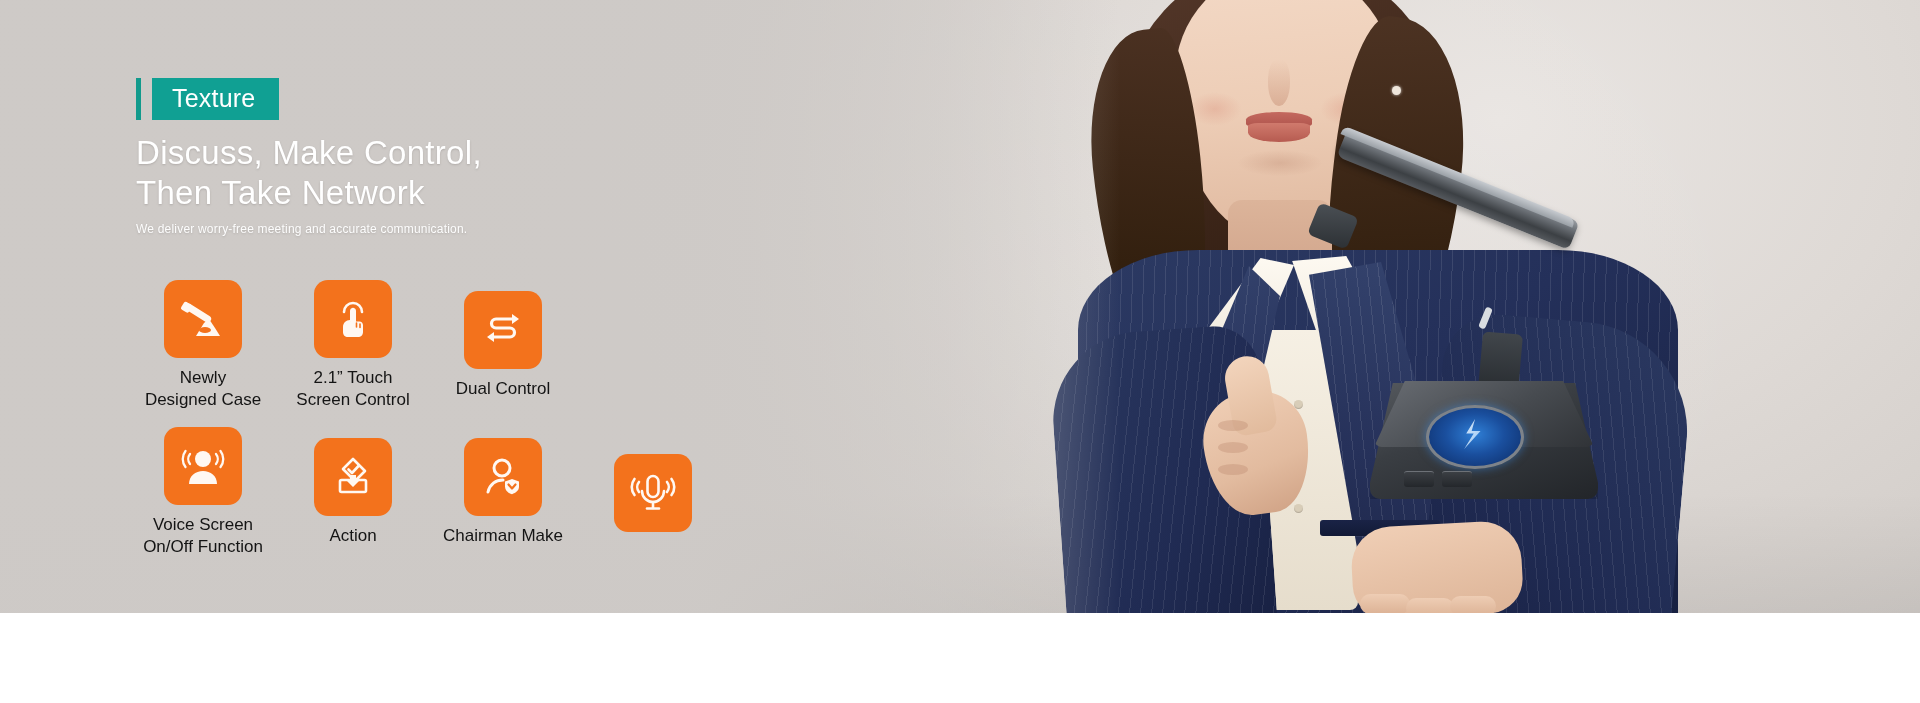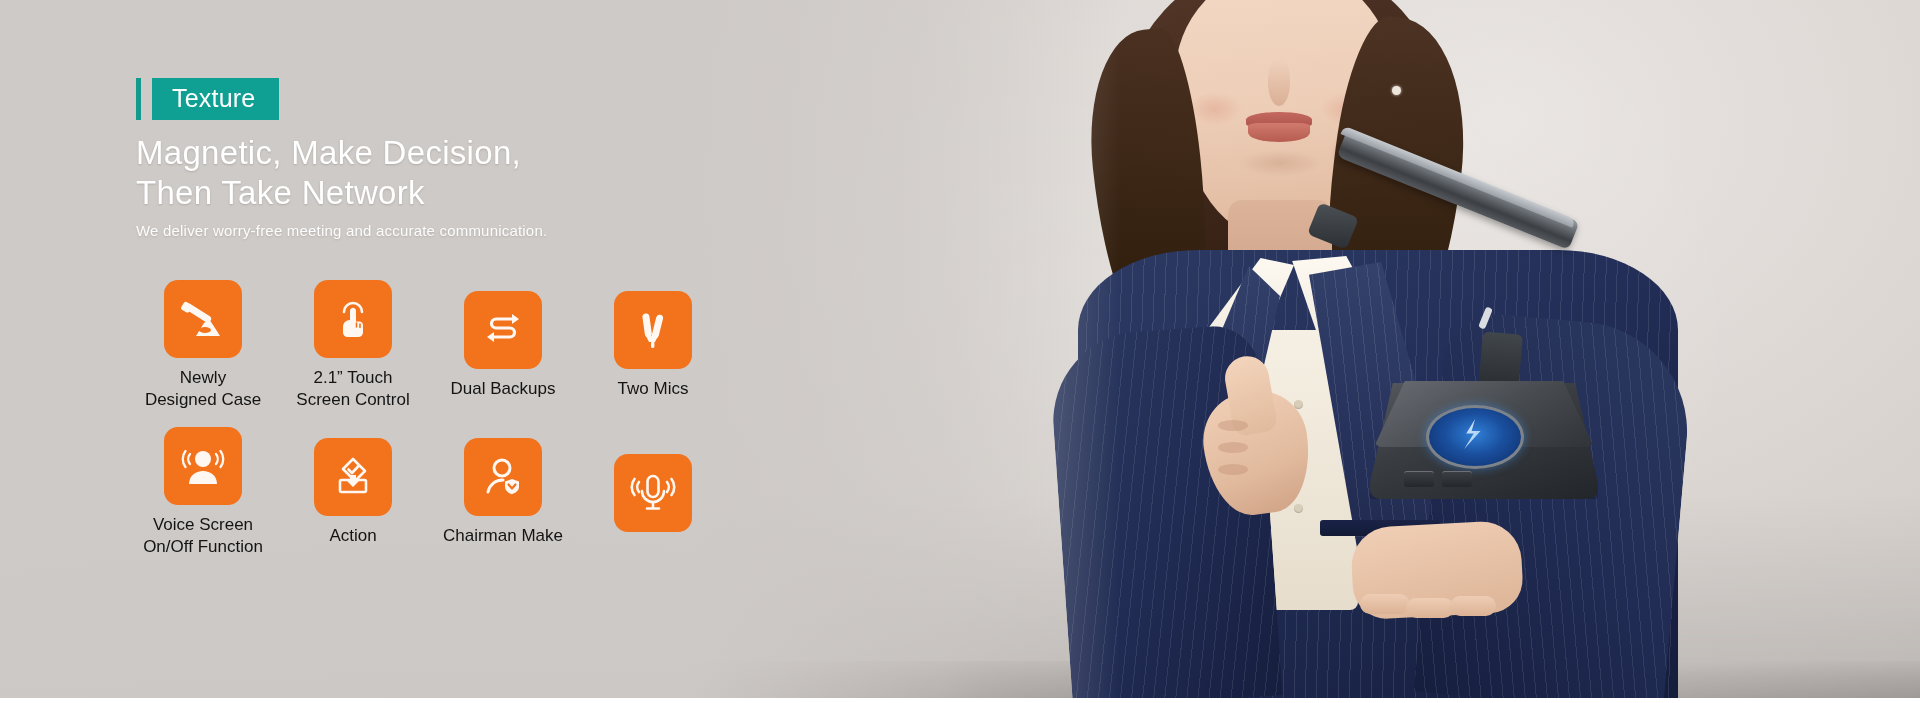--- a/index.html
+++ b/index.html
@@ -3,21 +3,21 @@
 <meta charset="utf-8">
 <style>
   html, body {
     margin: 0;
     padding: 0;
     background: #ffffff;
   }
   .banner {
     position: relative;
     width: 1920px;
-    height: 698px;
+    height: 613px;
     overflow: hidden;
     font-family: "Liberation Sans", sans-serif;
     background: #ef4444;
   }
 
   
   .photo-scene {
     position: absolute;
     top: 0; left: 0;
     width: 1920px; height: 703px;
@@ -349,21 +349,21 @@
     font-size: 33px;
     line-height: 40px;
     font-weight: 500;
     letter-spacing: .3px;
     text-shadow: 0 1px 2px rgba(120,115,112,.35);
   }
   .subhead {
     position: absolute;
     left: 136px; top: 222px;
     color: #fdfdfd;
-    font-size: 15px;
+    font-size: 12px;
     letter-spacing: .2px;
     text-shadow: 0 1px 2px rgba(120,115,112,.3);
   }
 
   .features {
     position: absolute;
     left: 128px; top: 280px;
     width: 800px;
   }
   .feat-row {
@@ -462,21 +462,21 @@
   <div class="content-veil"></div>
 
   <div class="content">
 
     <div class="badge-row">
       <div class="badge-bar"></div>
       <div class="badge">Texture</div>
     </div>
 
     <div class="headline">
-      <div>Magnetic, Make Decision,</div>
+      <div>Discuss, Make Control,</div>
       <div>Then Take Network</div>
     </div>
 
     <div class="subhead">We deliver worry-free meeting and accurate communication.</div>
 
     <div class="features">
 
       <div class="feat-row">
 
         <div class="feat">
@@ -521,36 +521,23 @@
             <svg width="48" height="48" viewBox="0 0 48 48">
               <g fill="none" stroke="#fff8f2" stroke-width="3.2" stroke-linecap="round" stroke-linejoin="round">
                 <path d="M36 13 H17 a4.5 4.5 0 0 0 0 9 H31 a4.5 4.5 0 0 1 0 9 H12"></path>
               </g>
               <g fill="#fff8f2">
                 <path d="M33 8 l7 5 l-7 5 z"></path>
                 <path d="M15 26 l-7 5 l7 5 z"></path>
               </g>
             </svg>
           </div>
-          <div class="feat-label">Dual Backups</div>
+          <div class="feat-label">Dual Control</div>
         </div>
 
-        <div class="feat">
-          <div class="tile">
-            <svg width="48" height="48" viewBox="0 0 48 48">
-              <g fill="#fff8f2">
-                <rect x="13" y="8" width="7" height="24" rx="3.5" transform="rotate(-8 13 8)"></rect>
-                <rect x="28" y="8" width="7" height="24" rx="3.5" transform="rotate(14 28 8)"></rect>
-                <path d="M17 30 h12 l-3 6 h-6 z"></path>
-                <rect x="22" y="35" width="3.4" height="7" rx="1.6"></rect>
-              </g>
-            </svg>
-          </div>
-          <div class="feat-label">Two Mics</div>
-        </div>
 
       </div>
 
       <div class="feat-row" style="margin-top:16px">
 
         <div class="feat">
           <div class="tile">
             <svg width="48" height="48" viewBox="0 0 48 48">
               <g fill="#fff8f2">
                 <circle cx="24" cy="17" r="8"></circle>

